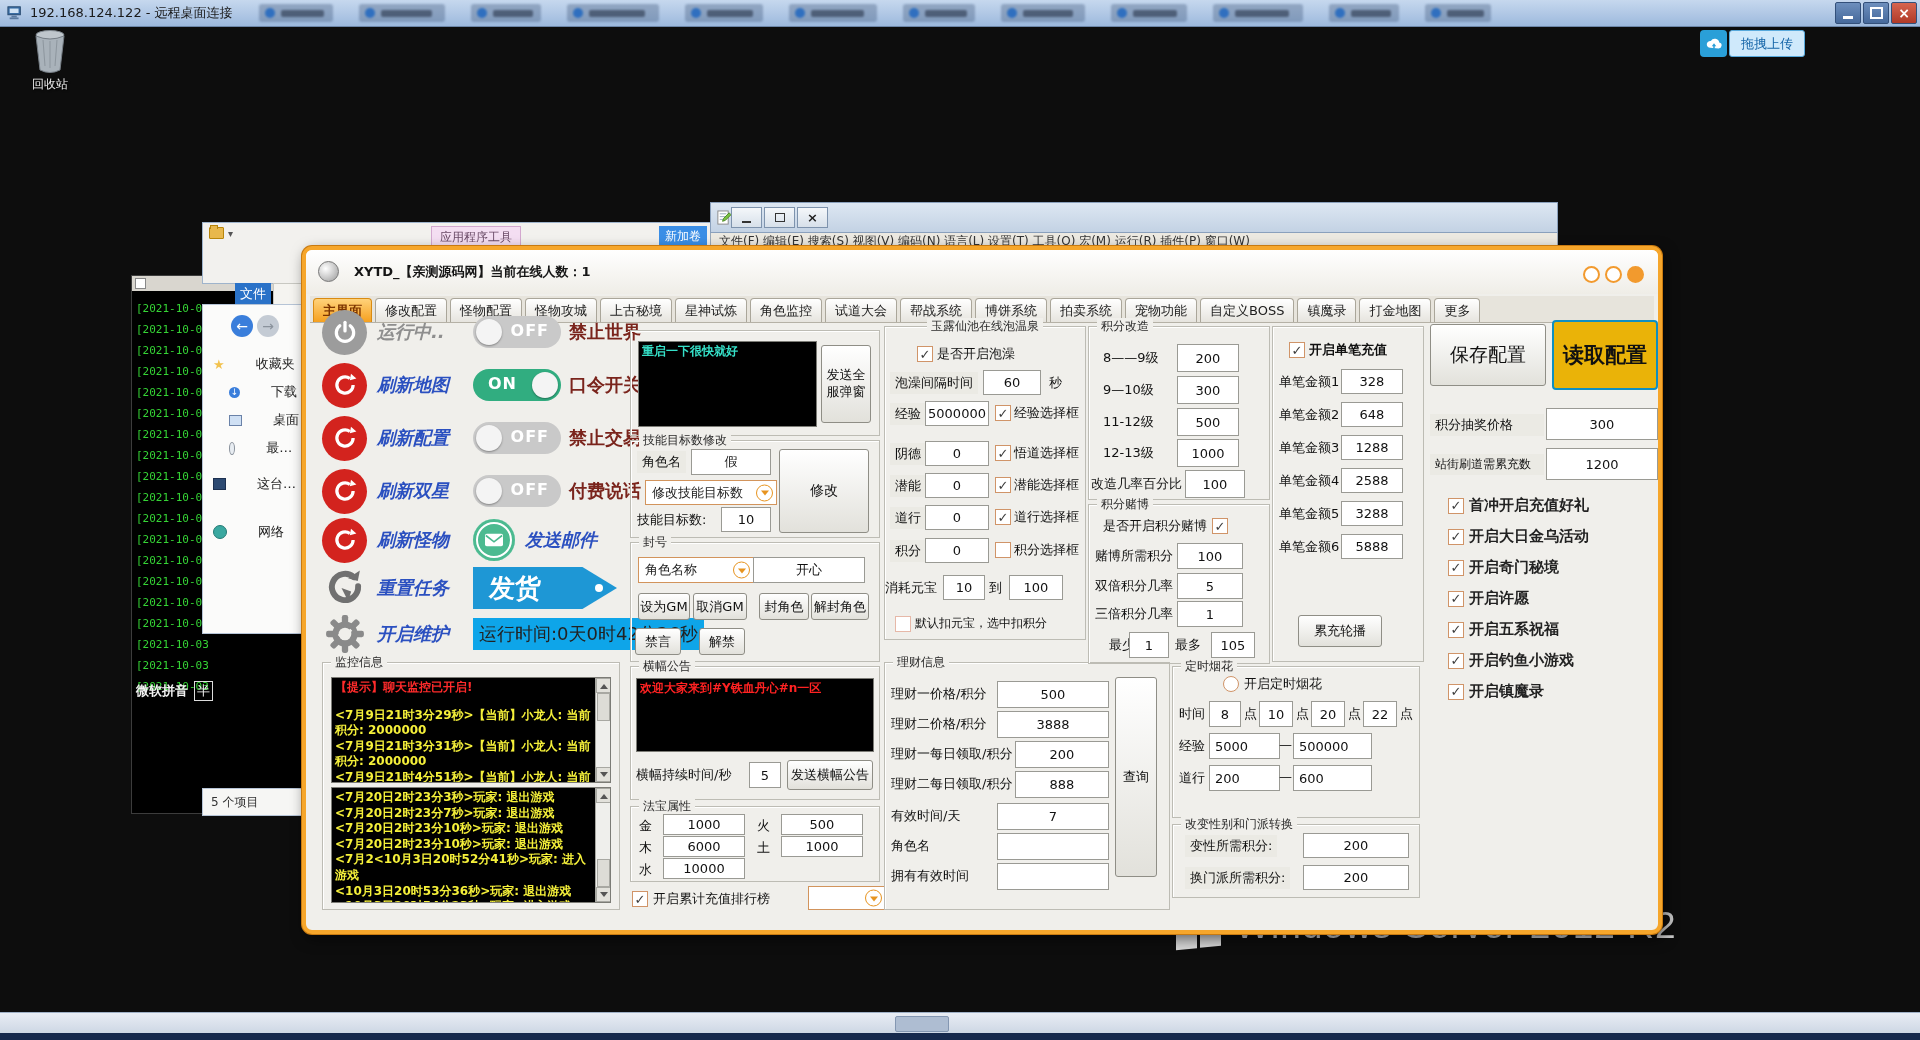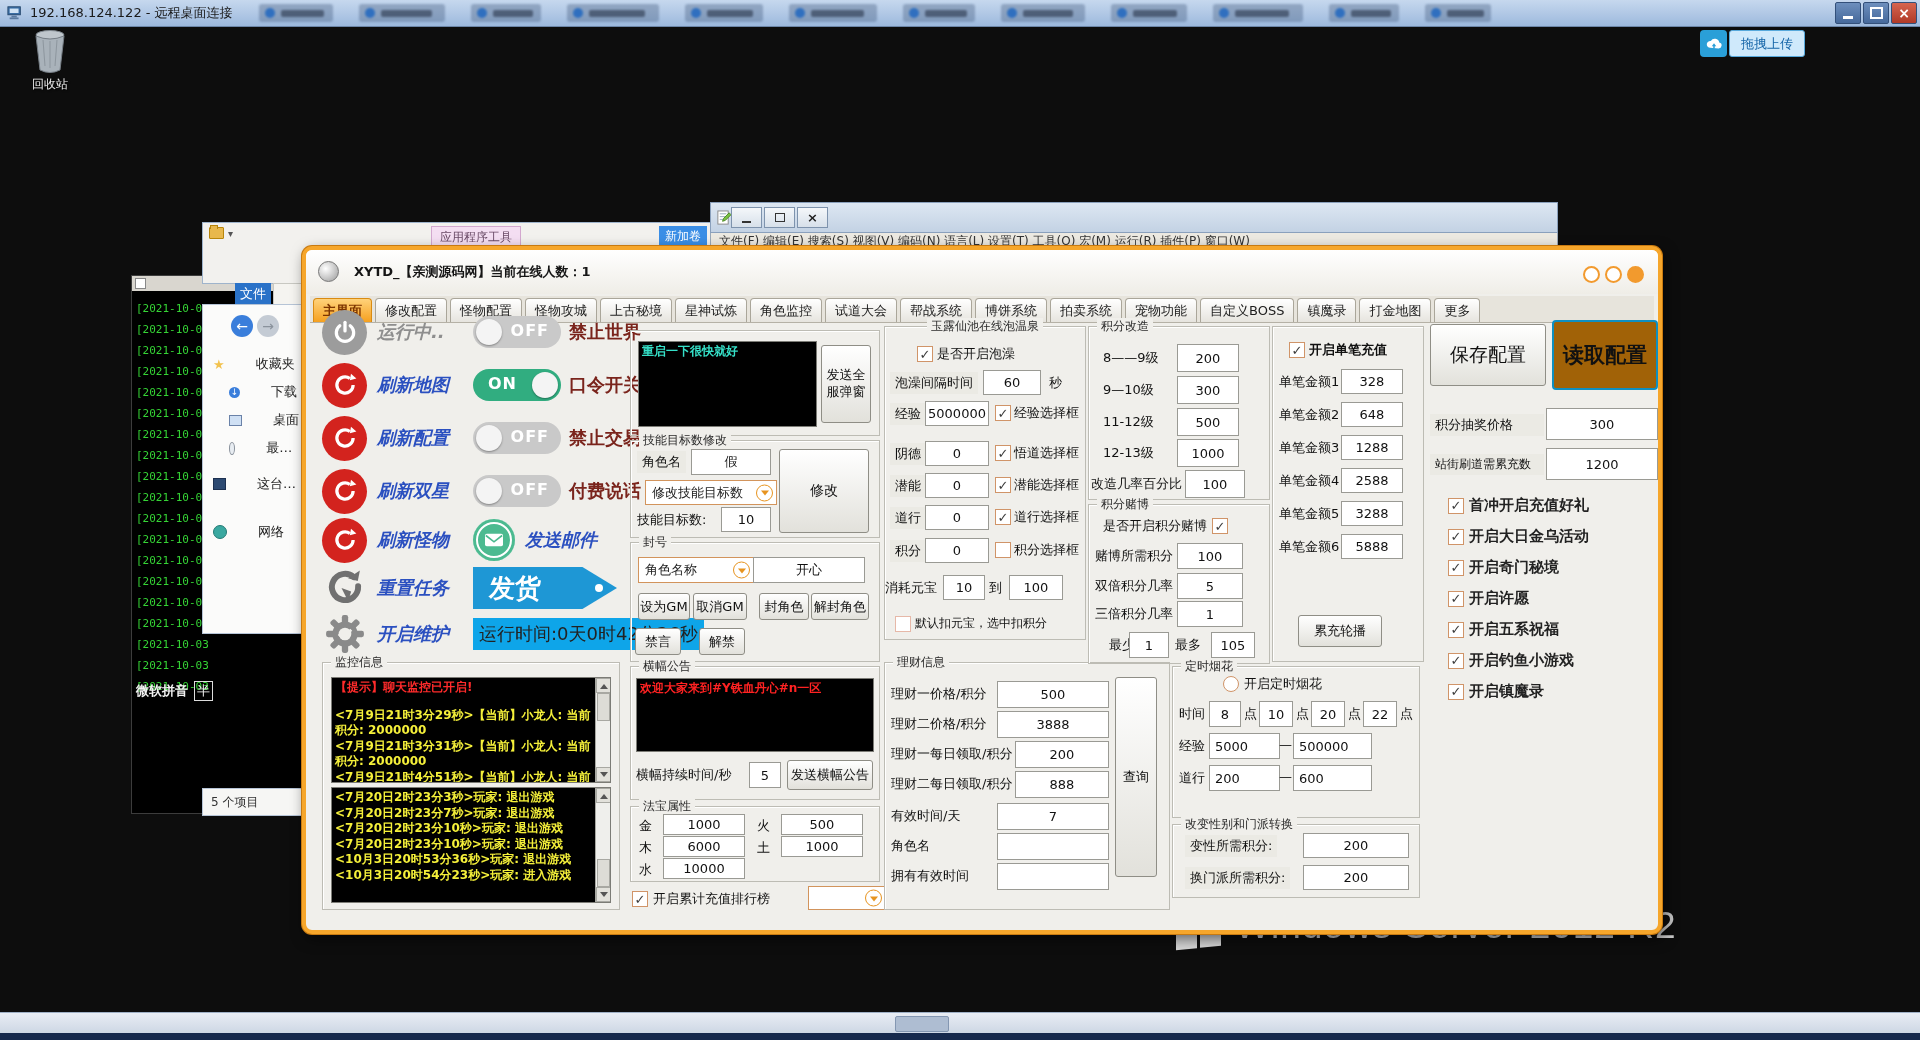--- a/index.html
+++ b/index.html
@@ -490,20 +490,21 @@
             <span class="tri-dn"></span>
           </div>
       </div>
     </div>
     <div class="blackbox" style="left:8px;top:124px;width:278px;height:114px;">
       <div style="padding:2px 16px 2px 3px;color:#f5f03a;word-break:break-all;">
         <div>&lt;7月20日2时23分3秒&gt;玩家: 退出游戏</div>
         <div>&lt;7月20日2时23分7秒&gt;玩家: 退出游戏</div>
         <div>&lt;7月20日2时23分10秒&gt;玩家: 退出游戏</div>
         <div>&lt;7月20日2时23分10秒&gt;玩家: 退出游戏</div>
+        <div>&lt;7月2&lt;10月3日20时52分41秒&gt;玩家:  进入游戏</div>
         <div>&lt;10月3日20时53分36秒&gt;玩家: 退出游戏</div>
         <div>&lt;10月3日20时54分23秒&gt;玩家:  进入游戏</div>
       </div>
       <div class="vsb">
         <div class="au">
             <span class="tri-up"></span>
           </div>
         <div class="thumb" style="bottom:15px;height:26px;"></div>
         <div class="ad">
             <span class="tri-dn"></span>
@@ -729,21 +730,21 @@
     <div class="frow" style="left:6px;top:145px;">单笔金额4</div>
     <div class="inp" style="left:68px;top:141px;width:60px;height:23px;">2588</div>
     <div class="frow" style="left:6px;top:178px;">单笔金额5</div>
     <div class="inp" style="left:68px;top:174px;width:60px;height:23px;">3288</div>
     <div class="frow" style="left:6px;top:211px;">单笔金额6</div>
     <div class="inp" style="left:68px;top:207px;width:60px;height:23px;">5888</div>
     <div class="btn abs" style="left:25px;top:288px;width:82px;height:30px;">累充轮播</div>
   </div>
 
   <div class="btn abs" style="left:1124px;top:74px;width:114px;height:60px;font-size:19px;font-weight:normal;">保存配置</div>
-  <div class="btn abs" style="left:1246px;top:70px;width:102px;height:66px;font-size:21px;font-weight:bold;background:#a16207;border:2px solid #0f8fc0;border-radius:4px;">读取配置</div>
+  <div class="btn abs" style="left:1246px;top:70px;width:102px;height:66px;font-size:21px;font-weight:bold;background:#eab308;border:2px solid #0f8fc0;border-radius:4px;">读取配置</div>
 
   <div class="frow glbl" style="left:1124px;top:164px;width:104px;">积分抽奖价格</div>
   <div class="inp" style="left:1240px;top:158px;width:110px;height:30px;">300</div>
   <div class="frow glbl" style="left:1124px;top:204px;width:104px;font-size:12px;">站街刷道需累充数</div>
   <div class="inp" style="left:1240px;top:198px;width:110px;height:30px;">1200</div>
 
   <div class="chk-line abs" style="left:1142px;top:246px;">
     <span class="cb">✓</span>
       <span>首冲开启充值好礼</span>
   </div>

